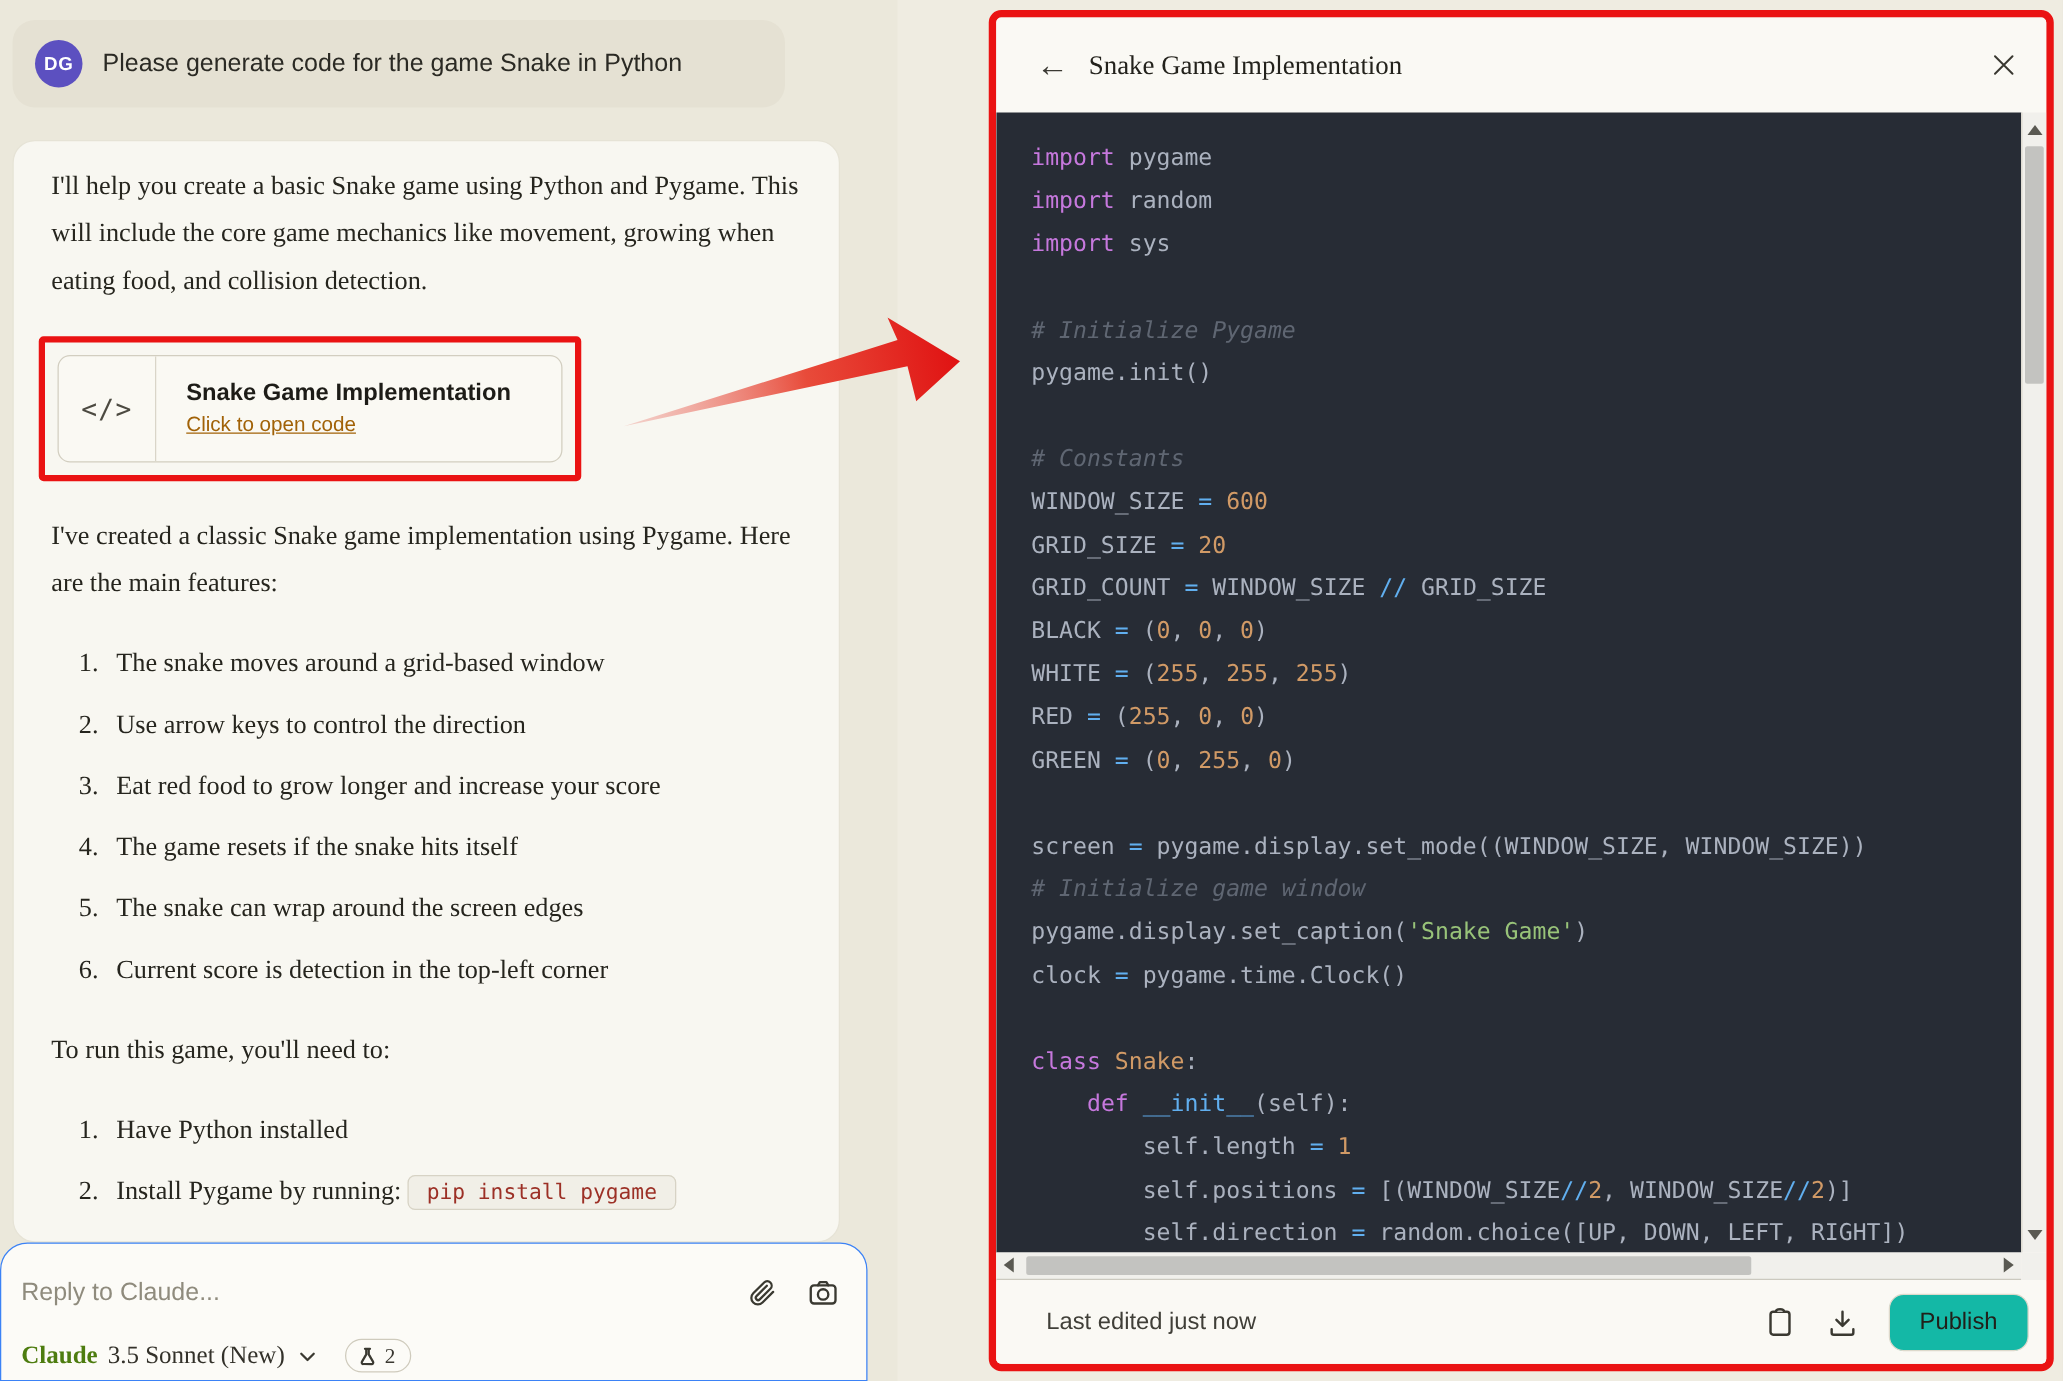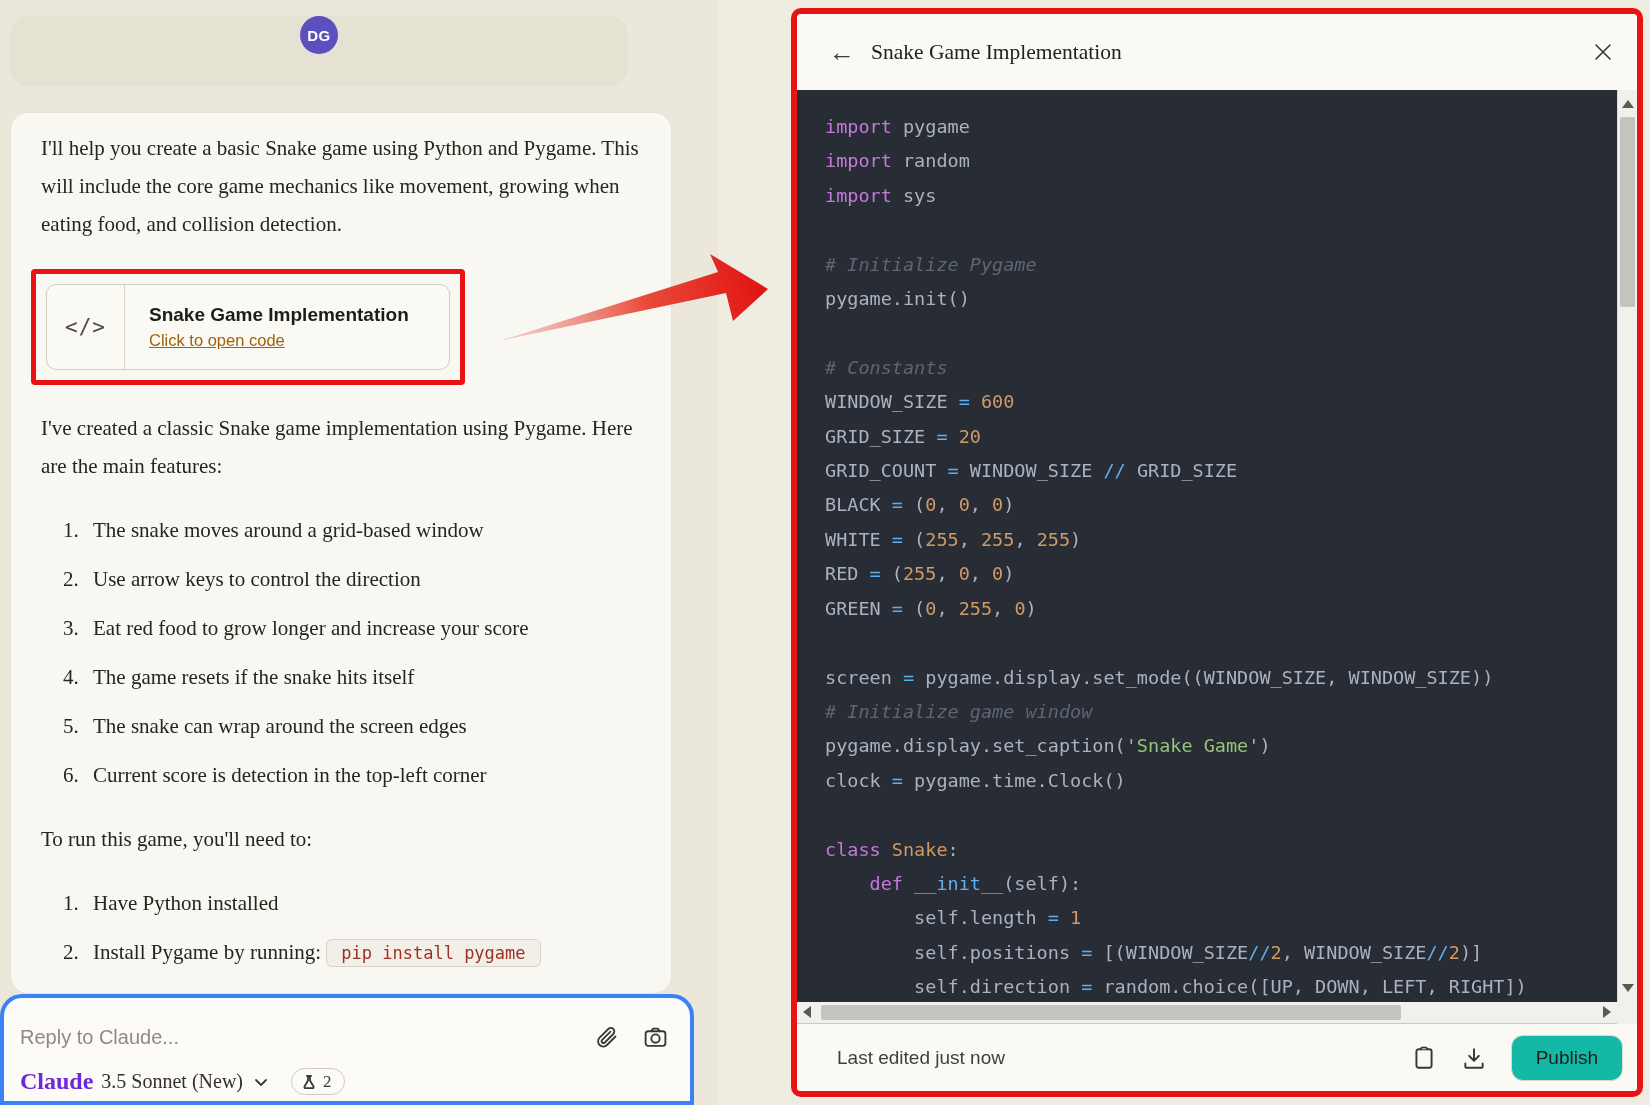--- a/index.html
+++ b/index.html
@@ -3,21 +3,21 @@
 <meta charset="utf-8">
 <style>
   * { margin:0; padding:0; box-sizing:border-box; }
   html,body { width:1650px; height:1105px; overflow:hidden; }
   body { font-family:"Liberation Serif", serif; background:#ebe8db; position:relative; }
   .stage { position:absolute; left:0; top:0; width:1650px; height:1105px; overflow:hidden; }
   .right-backdrop { position:absolute; left:718px; top:0; width:932px; height:1105px; background:#efece1; }
 
   
   .user-bubble { position:absolute; left:10px; top:16px; width:618px; height:70px;
-    background:#e5e1d3; border-radius:18px; display:flex; align-items:center; padding:0 18px; gap:16px;flex-direction:column; }
+    background:#e5e1d3; border-radius:18px; display:flex; align-items:center; padding:0 18px; gap:16px; }
   .avatar { width:38px; height:38px; border-radius:50%; background:#5c50c0; color:#fff;
     font-family:"Liberation Sans", sans-serif; font-weight:bold; font-size:15px;
     display:flex; align-items:center; justify-content:center; flex:0 0 auto; letter-spacing:.5px; }
   .user-text { font-family:"Liberation Sans", sans-serif; font-size:20px; color:#2b2a24; }
 
   .assistant-card { position:absolute; left:10px; top:112px; width:662px; height:882px;
     background:#f8f7f1; border:1px solid #e6e3d6; border-radius:18px; padding:16px 30px 0 30px; overflow:hidden; }
   .para { font-size:21px; line-height:38px; color:#26251e; margin:0 0 26px 0; }
 
   .artifact-frame { border:5px solid #ea1313; border-radius:4px; width:434px; padding:10px; margin:0 0 24px -10px; background:transparent; }
@@ -30,27 +30,27 @@
   .artifact-sub { font-family:"Liberation Sans", sans-serif; font-size:16.5px; color:#a16207;text-decoration:underline; }
 
   ol.num-list { list-style:none; counter-reset:item; margin:0 0 26px 0; padding-left:22px; }
   ol.num-list li { counter-increment:item; font-size:21px; line-height:38px; color:#26251e;
     margin-bottom:11px; max-width:485px; padding-left:30px; position:relative; }
   ol.num-list li::before { content:counter(item) "."; position:absolute; left:0; }
   .inline-code { font-family:"DejaVu Sans Mono", monospace; font-size:17px; color:#9c3026;
     background:#f1efe7; border:1px solid #d7d3c5; border-radius:6px; padding:3px 14px; white-space:nowrap; }
 
   .composer { position:absolute; left:0px; top:994px; width:694px; height:111px;
-    background:#fcfbf7; border:4px solid #3b82f6; border-radius:22px 22px 0 0; }
+    background:#fcfbf7; border:1px solid #3b82f6; border-radius:22px 22px 0 0; }
   .composer-row { display:flex; align-items:center; padding:26px 22px 0 16px; }
   .placeholder { font-family:"Liberation Sans", sans-serif; font-size:20px; color:#8f8b7d; flex:1; }
   .composer-icons { display:flex; gap:22px; align-items:center; }
   .icon-btn { width:26px; height:26px; display:inline-flex; align-items:center; justify-content:center; cursor:pointer; }
   .model-row { position:absolute; left:16px; bottom:6px; display:flex; align-items:center; gap:8px; }
-  .model-name { font-size:24px; font-weight:bold; color:#6d28d9; }
+  .model-name { font-size:20px; font-weight:bold; color:#4d7c0f; }
   .model-version { font-size:20px; color:#33312a; }
   .chevron { margin-left:2px; }
   .badge-pill { margin-left:14px; display:inline-flex; align-items:center; gap:6px;
     border:1px solid #cfcbbd; border-radius:999px; padding:2px 12px 2px 9px; height:27px; }
   .badge-count { font-size:17px; color:#3a3831; font-family:"Liberation Serif", serif; }
 
   
   .anno-svg { position:absolute; left:0; top:0; width:1650px; height:1105px; pointer-events:none; }
 
   
@@ -93,20 +93,21 @@
   svg.stroke-icon { stroke:#3a3931; fill:none; stroke-width:1.8; stroke-linecap:round; stroke-linejoin:round; }
 </style>
 </head>
 <body>
 
 <div class="stage">
   <div class="right-backdrop"></div>
 
   <div class="user-bubble">
     <div class="avatar">DG</div>
+    <div class="user-text">Please generate code for the game Snake in Python</div>
   </div>
 
   <div class="assistant-card">
     <p class="para">I'll help you create a basic Snake game using Python and Pygame. This will include the core game mechanics like movement, growing when eating food, and collision detection.</p>
 
     <div class="artifact-frame">
       <div class="artifact-card">
         <div class="artifact-icon-cell">
           <span class="code-glyph">&lt;/&gt;</span>
         </div>

